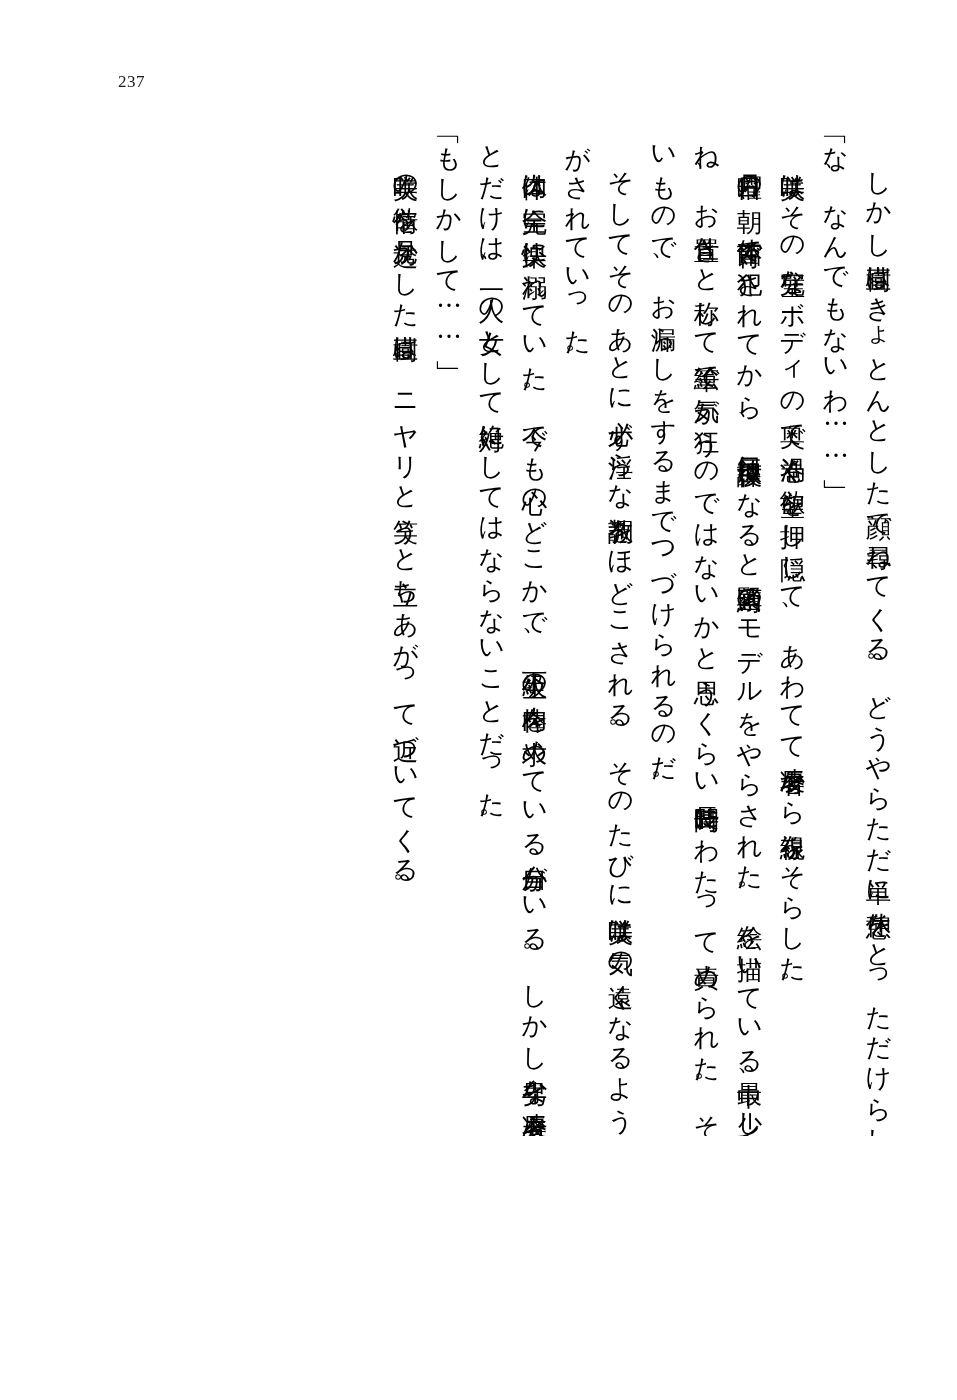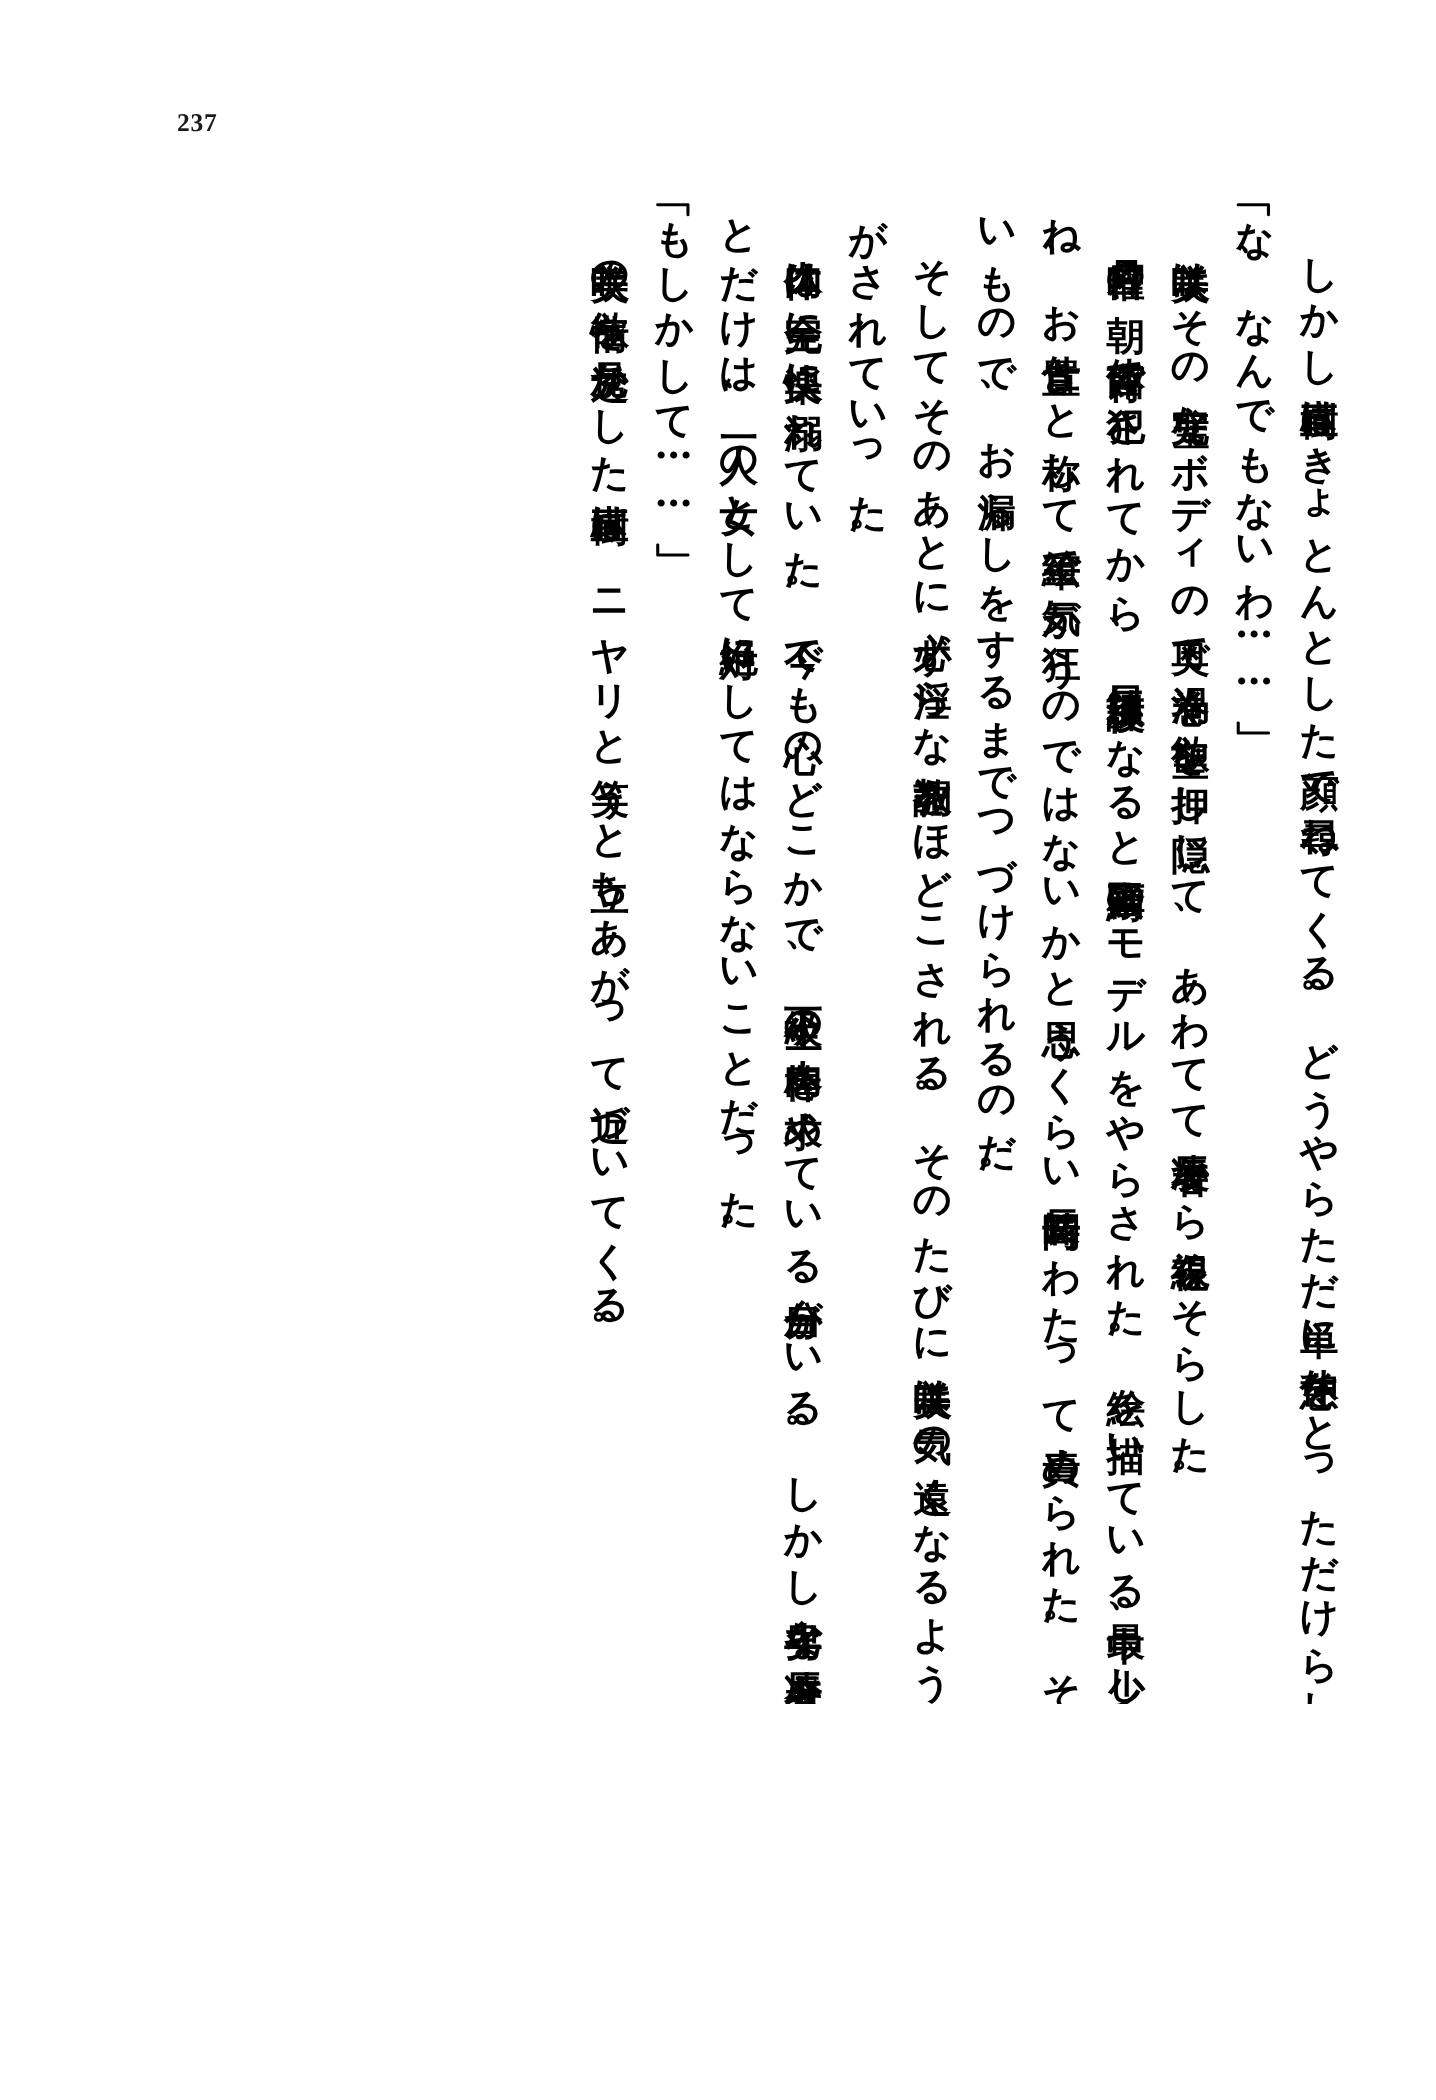--- a/index.html
+++ b/index.html
@@ -10,21 +10,20 @@
   body {
     font-family: "Liberation Serif", "DejaVu Serif", serif;
     color: #000000;
   }
   .page {
     position: relative;
     width: 957px;
     height: 1136px;
     background: #ffffff;
     overflow: hidden;
-    font-weight: bold;
   }
   .page-number {
     position: absolute;
     top: 72px;
     left: 118px;
     font-size: 17px;
     letter-spacing: 0.5px;
     color: #1a1a1a;
     font-family: "Liberation Serif", "DejaVu Serif", serif;
   }

